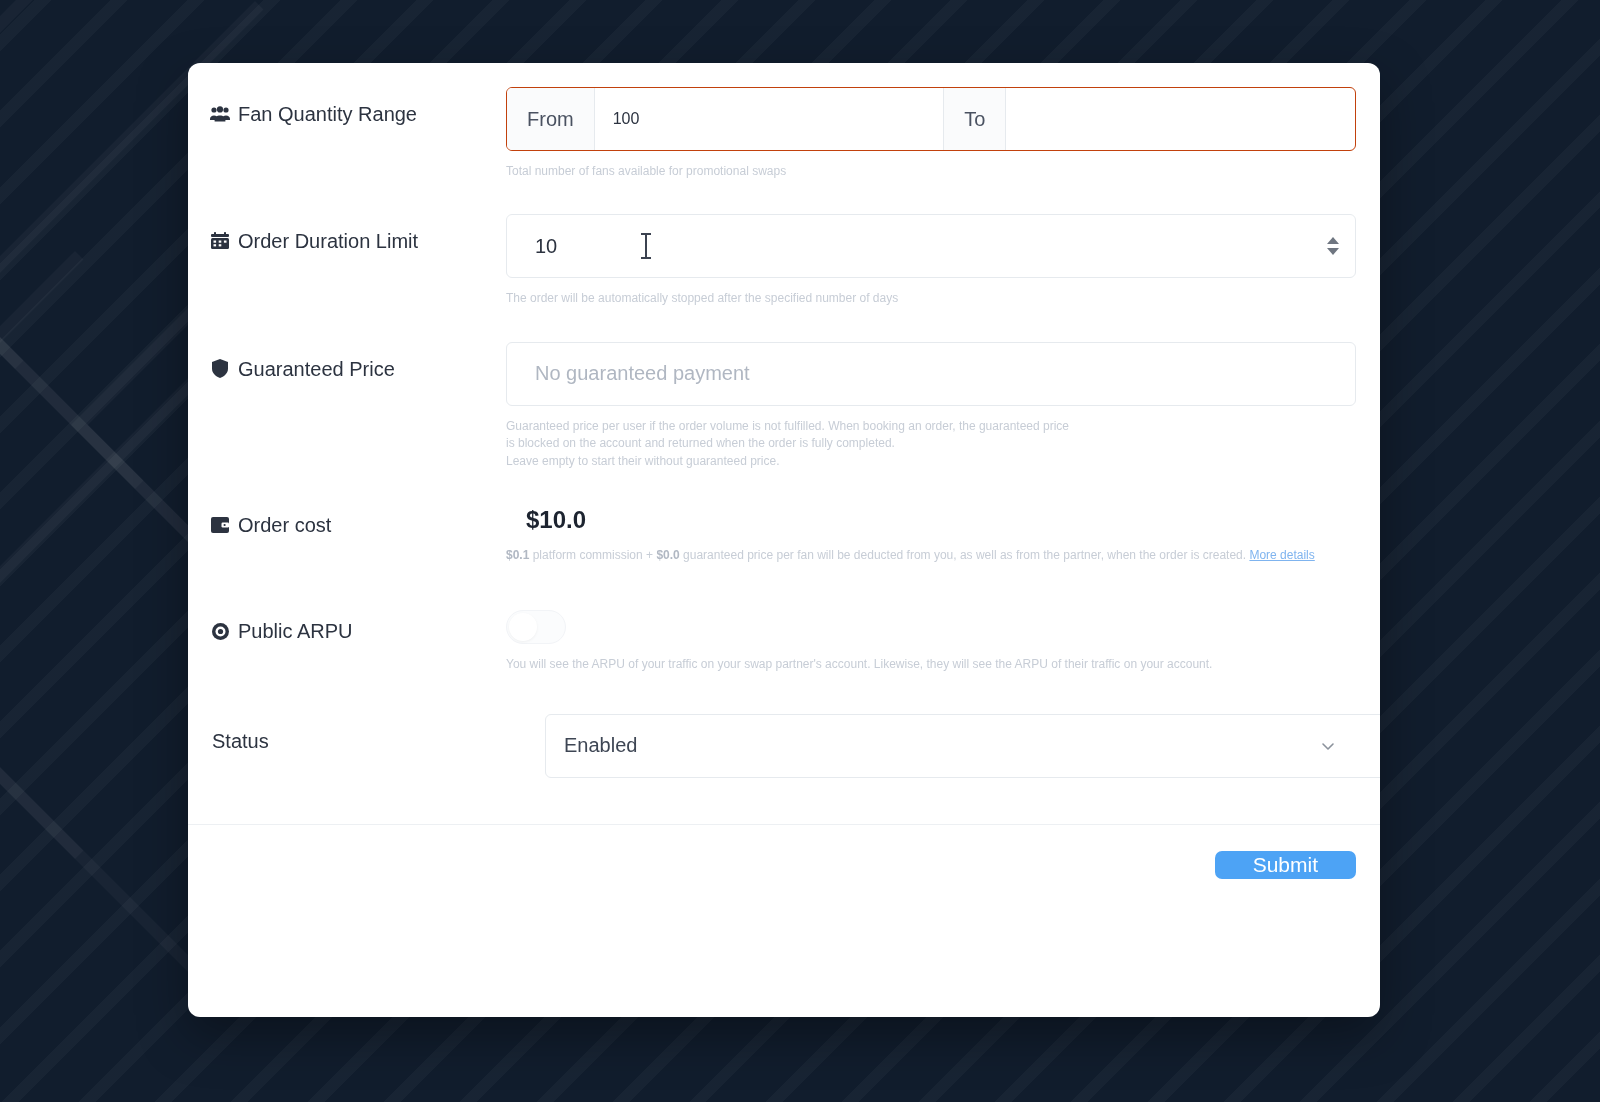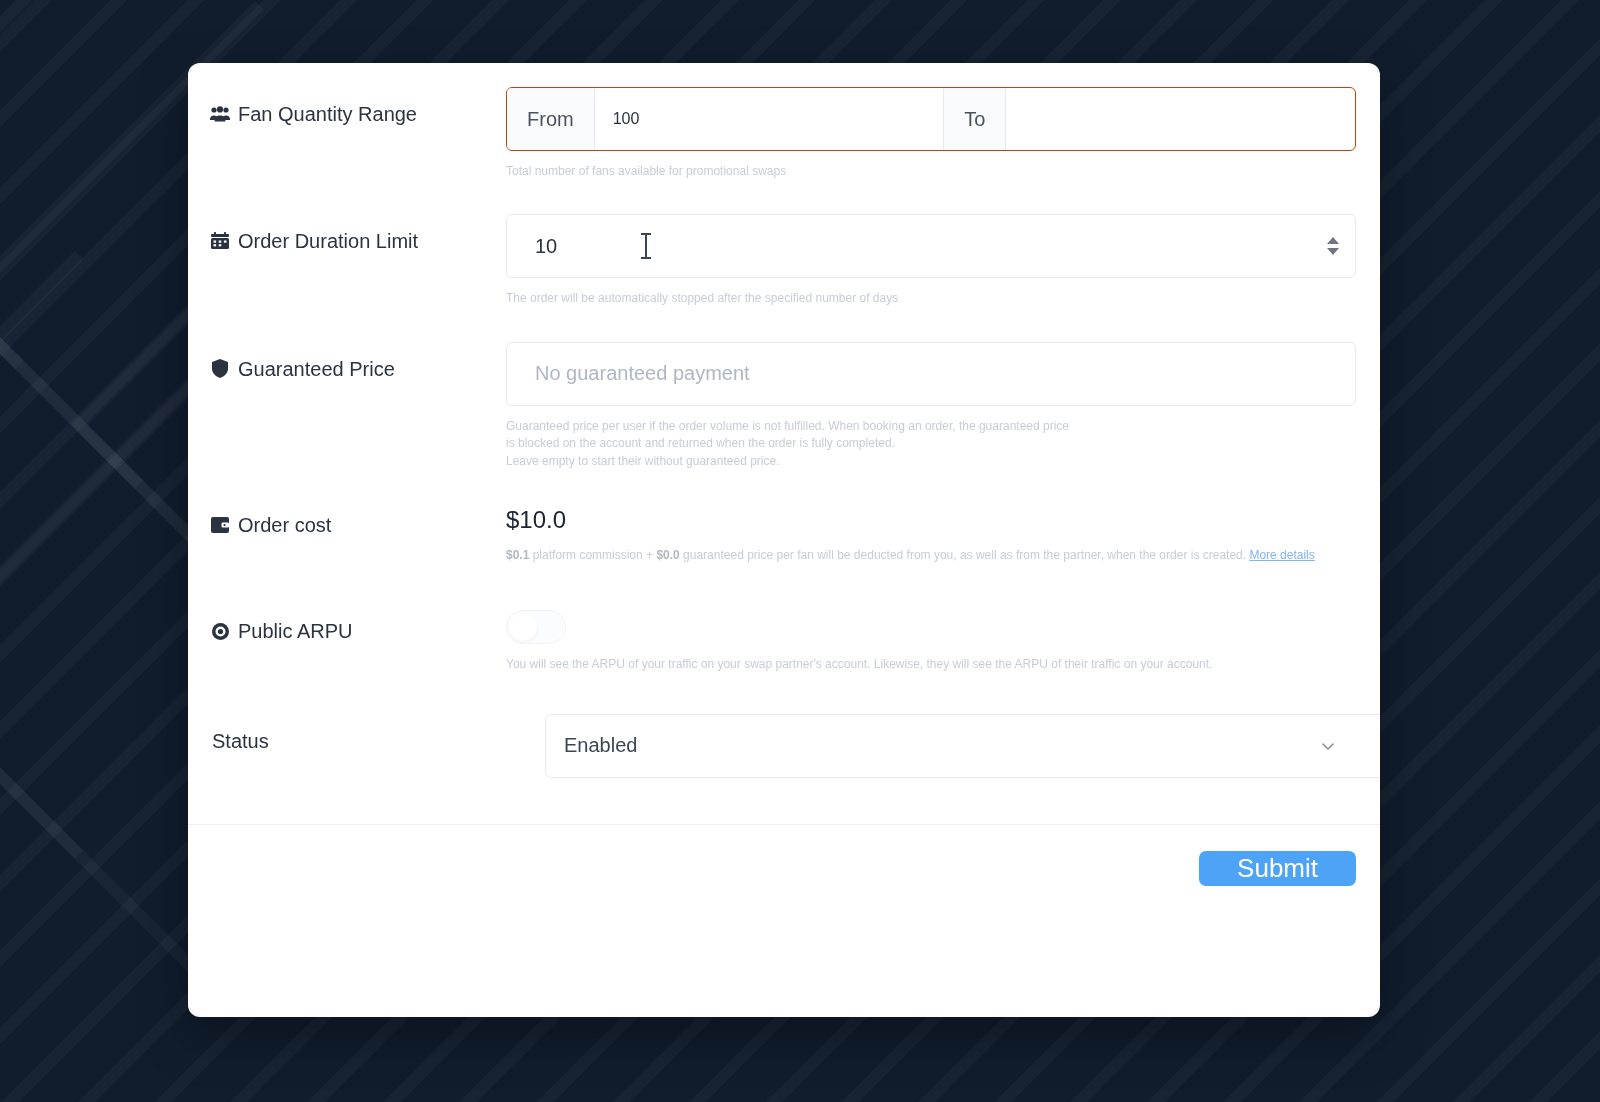--- a/index.html
+++ b/index.html
@@ -227,24 +227,25 @@
     font-size: 12px;
     line-height: 1.45;
     color: #c7cdd6;
     margin-top: 12px;
   }
   .help-strong { color: #b1b8c3; font-weight: bold; }
   .help-link { color: #7fb4ef; }
 
   .cost-amount {
     font-size: 24px;
-    font-weight: normal;
+    font-weight: bold;
     color: #1d2430;
     line-height: 1.2;
     padding-top: 8px;
+    margin-left: 20px;
   }
 
   
   .toggle {
     width: 60px;
     height: 34px;
     border-radius: 17px;
     background: #fbfcfd;
     border: 1px solid #f2f4f7;
     position: relative;
@@ -274,21 +275,21 @@
     display: flex;
     justify-content: flex-end;
     padding: 26px 24px 0 0;
   }
   .submit-btn {
     background: #4da3f5;
     color: #ffffff;
     border: 0;
     border-radius: 7px;
     font-family: inherit;
-    font-size: 26px;
+    font-size: 21px;
     padding: 2px 38px;
     cursor: pointer;
   }
 </style>
 </head>
 <body>
 
 <div class="bg">
   <div class="bg-stripes"></div>
   <div class="bg-chevrons">

